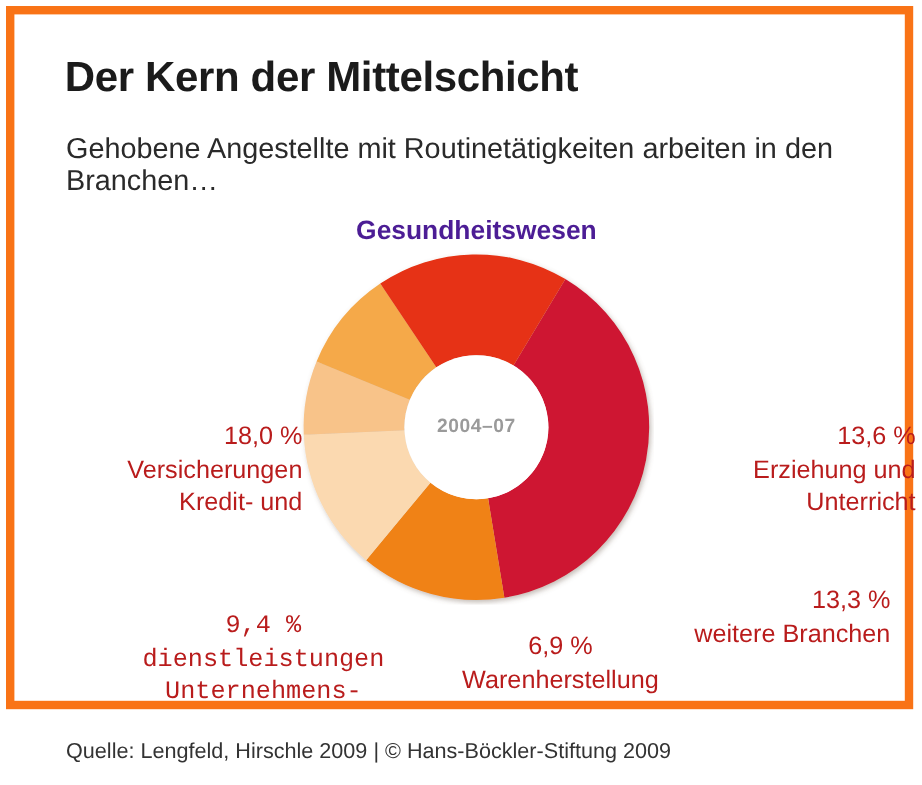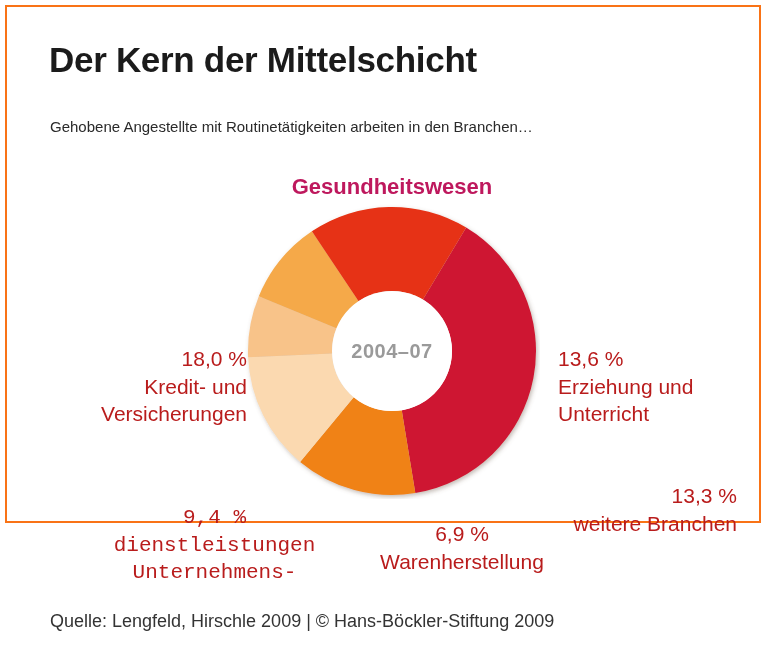--- a/index.html
+++ b/index.html
@@ -11,60 +11,60 @@
     width: 768px;
     height: 654px;
     font-family: "Liberation Sans", sans-serif;
     overflow: hidden;
   }
   #card {
     position: absolute;
     left: 5px;
     top: 5px;
     width: 756px;
-    height: 518px;
+    height: 586px;
     background: #ffffff;
-    border: 2px solid #f97316;
+    border: 7px solid #f97316;
     box-sizing: border-box;
   }
   #title {
     position: absolute;
     left: 42px;
     top: 33px;
     font-size: 35px;
     font-weight: bold;
     color: #1b1b1b;
     letter-spacing: -0.3px;
     white-space: nowrap;
   }
   #subtitle {
     position: absolute;
     left: 43px;
     top: 100px;
     width: 690px;
-    font-size: 15px;
-    line-height: 40px;
+    font-size: 24px;
+    line-height: 26px;
     color: #2a2a2a;
   }
   #chart-area {
     position: absolute;
     left: 0;
     top: 0;
     width: 756px;
     height: 642px;
   }
   
   #donut-title-inner {
     position: absolute;
     left: 385px;
     top: 167px;
     transform: translateX(-50%);
     font-size: 22px;
     font-weight: bold;
-    color: #be185d;
+    color: #4c1d95;
     white-space: nowrap;
   }
   #donut-wrap {
     position: absolute;
     left: 237px;
     top: 196px;
     width: 296px;
     height: 296px;
   }
   #donut-svg {
@@ -75,21 +75,21 @@
     left: 0;
     top: 0;
     width: 296px;
     height: 296px;
     display: flex;
     align-items: center;
     justify-content: center;
     pointer-events: none;
   }
   #center-label span {
-    font-size: 20px;
+    font-size: 16px;
     font-weight: bold;
     color: #9a9a9a;
     letter-spacing: 0.5px;
   }
   .callout {
     position: absolute;
     font-size: 21px;
     line-height: 27.5px;
     color: #b91c1c;
   }
@@ -102,21 +102,21 @@
   #callout-kredit {
     left: 40px;
     top: 338px;
     width: 200px;
     text-align: right;
   }
   #callout-erziehung {
     left: 551px;
     top: 338px;
     width: 200px;
-    text-align: left;
+    text-align: right;
   }
   #callout-weitere {
     left: 500px;
     top: 475px;
     width: 230px;
     text-align: right;
   }
   #callout-waren {
     left: 340px;
     top: 513px;
@@ -169,22 +169,22 @@
           </g>
         <circle cx="148" cy="148" r="60" fill="#ffffff"></circle>
       </svg>
       <div id="center-label">
         <span>2004–07</span>
       </div>
     </div>
 
     <div class="callout" id="callout-kredit">
       <span class="pct">18,0 %</span>
+      <span class="name">Versicherungen</span>
       <span class="name">Kredit- und</span>
-      <span class="name">Versicherungen</span>
     </div>
 
     <div class="callout" id="callout-erziehung">
       <span class="pct">13,6 %</span>
       <span class="name">Erziehung und</span>
       <span class="name">Unterricht</span>
     </div>
 
     <div class="callout" id="callout-weitere">
       <span class="pct">13,3 %</span>

